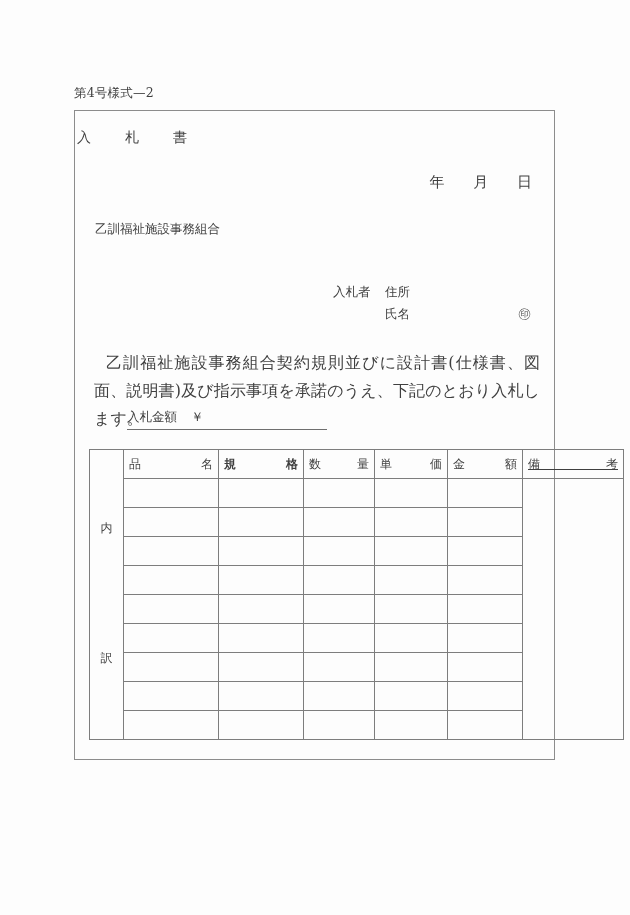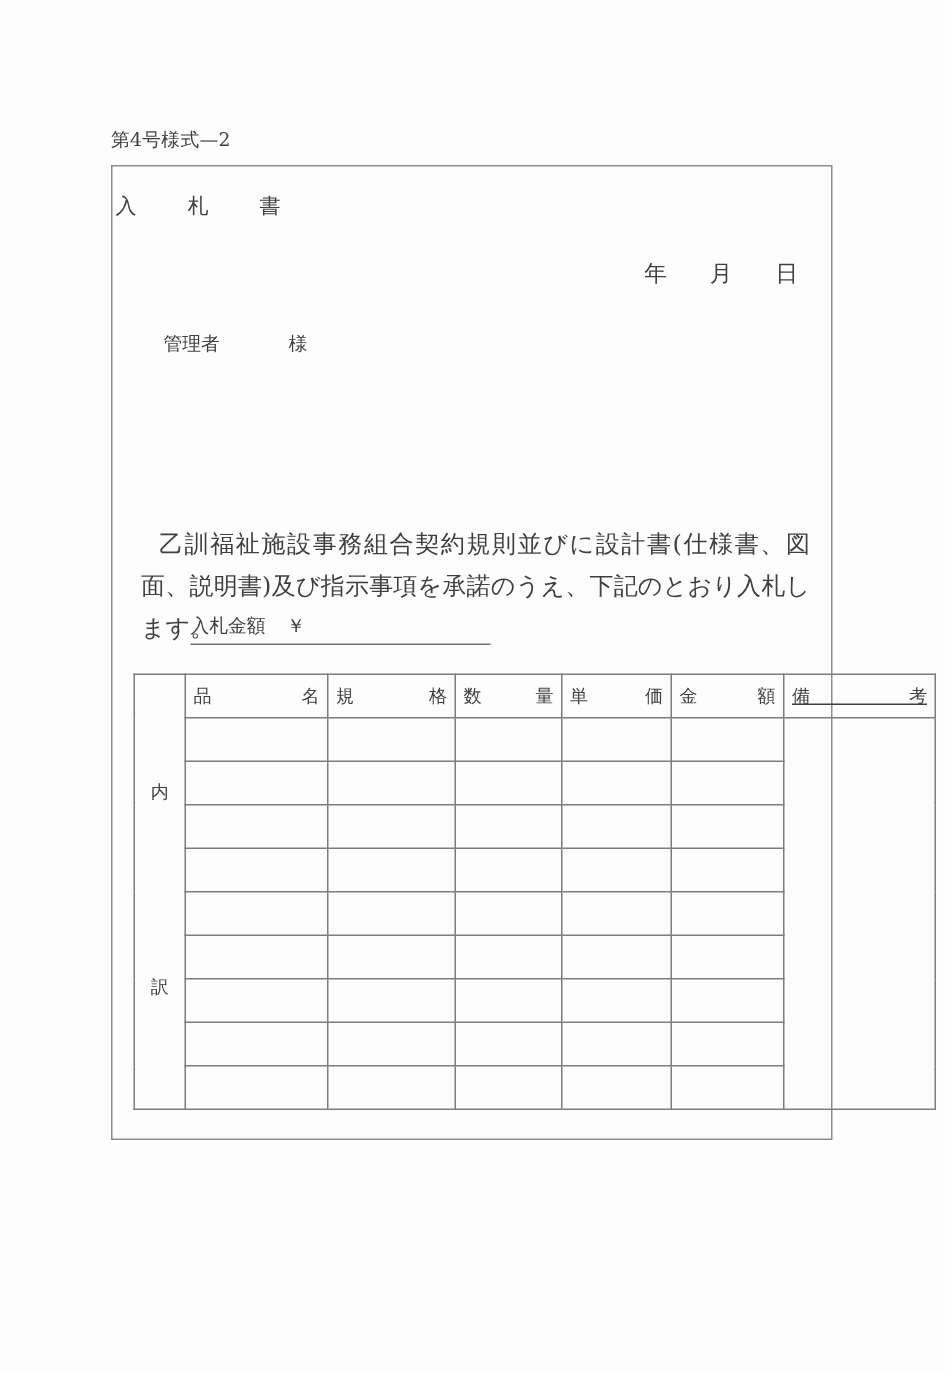--- a/index.html
+++ b/index.html
@@ -172,21 +172,21 @@
     text-align: justify;
     text-align-last: justify;
     height: 26px;
   }
   td.hdr > span {
     display: block;
     text-align: justify;
     text-align-last: justify;
   }
   .c-hinmei { width: 84px; }
-  .c-kikaku  { width: 74px; }
+  .c-kikaku  { width: 74px; font-weight: bold; }
   .c-suryo   { width: 60px; }
   .c-tanka   { width: 62px; }
   .c-kingaku { width: 64px; }
   .c-biko    { width: 90px; text-decoration: underline; }
   td.remarks-cell { vertical-align: top; }
 </style>
 </head>
 <body>
 
 <div class="page">
@@ -199,25 +199,34 @@
       <span class="t-inner">入　　札　　書</span>
     </div>
 
     <div class="date-line">
       <span>年</span>
       <span>月</span>
       <span>日</span>
     </div>
 
     <div class="addressee">
-      <div class="line2">
-        <span>管理者</span><span class="hon">様</span>
+      <div class="line1">乙訓福祉施設事務組合</div>
+    </div>
+
+    <div class="bidder">
+      <div class="bidder-row">
+        <span class="bidder-label">入札者</span>
+        <span class="bidder-field">住所</span>
       </div>
-    </div>
-
+      <div class="bidder-row">
+        <span class="bidder-label"></span>
+        <span>氏名</span>
+        <span class="seal">㊞</span>
+      </div>
+    </div>
 
     <div class="body-text">
       <span class="indent">乙訓福祉施設事務組合契約規則並びに設計書(仕様書、図面、説明書)及び指示事項を</span><span>承諾のうえ、下記のとおり入札します。</span>
     </div>
 
     <div class="amount">
       <span>入札金額</span><span class="yen">￥</span><span></span>
     </div>
 
     <div class="table-wrap">

